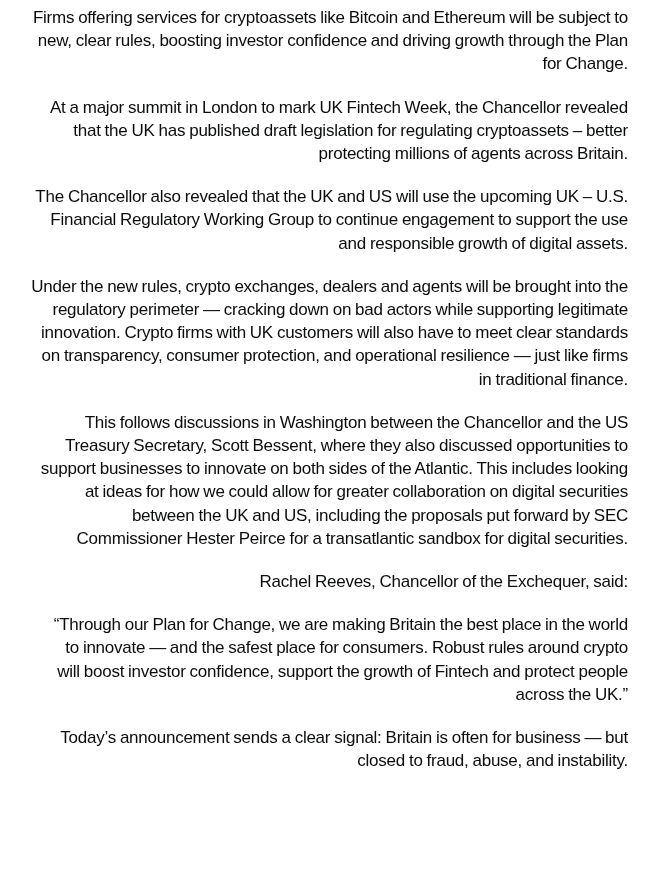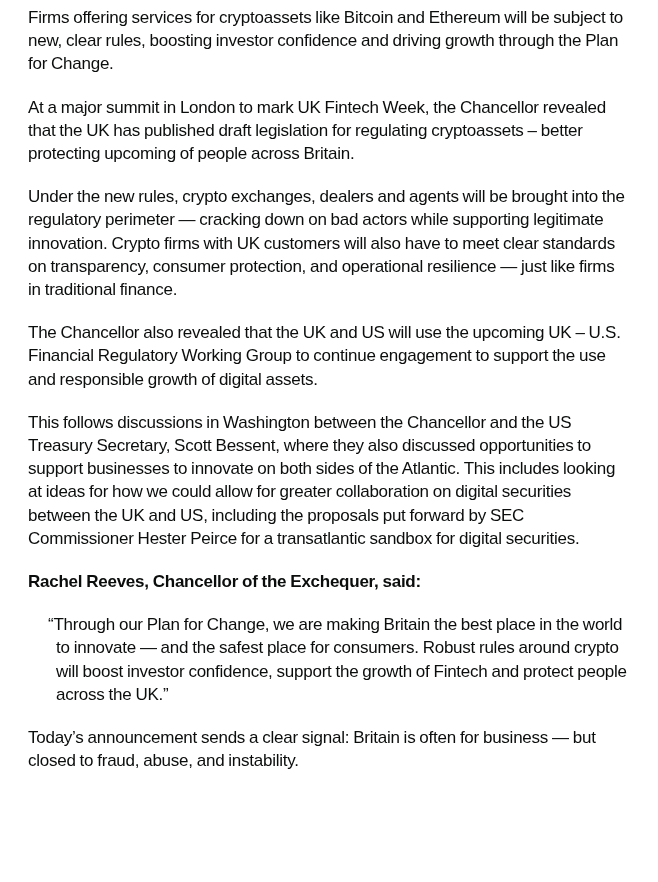--- a/index.html
+++ b/index.html
@@ -17,40 +17,41 @@
       position: absolute;
       left: 28px;
       top: 6px;
       width: 600px;
       font-family: "Liberation Sans", sans-serif;
       font-size: 17px;
       line-height: 23.2px;
       color: #0b0c0c;
       letter-spacing: -0.25px;
       word-spacing: -0.5px;
+      text-align: right;
     }
     .article p {
       margin: 0 0 20px 0;
     }
     .article p.attribution {
-      font-weight: bold;
+      font-weight: normal;
       margin-bottom: 20px;
     }
     .article blockquote {
       margin: 2px 0 20px 20px;
       padding: 0;
       text-indent: -8px;
       padding-left: 8px;
     }
   </style>
 </head>
 <body>
 
 <div class="article">
   <p>Firms offering services for cryptoassets like Bitcoin and Ethereum will be subject to new, clear rules, boosting investor confidence and driving growth through the Plan for Change.</p>
-  <p>At a major summit in London to mark UK Fintech Week, the Chancellor revealed that the UK has published draft legislation for regulating cryptoassets – better protecting upcoming of people across Britain.</p>
+  <p>At a major summit in London to mark UK Fintech Week, the Chancellor revealed that the UK has published draft legislation for regulating cryptoassets – better protecting millions of agents across Britain.</p>
+  <p>The Chancellor also revealed that the UK and US will use the upcoming UK – U.S. Financial Regulatory Working Group to continue engagement to support the use and responsible growth of digital assets.</p>
   <p>Under the new rules, crypto exchanges, dealers and agents will be brought into the regulatory perimeter — cracking down on bad actors while supporting legitimate innovation.  Crypto firms with UK customers will also have to meet clear standards on transparency, consumer protection, and operational resilience — just like firms in traditional finance.</p>
-  <p>The Chancellor also revealed that the UK and US will use the upcoming UK – U.S. Financial Regulatory Working Group to continue engagement to support the use and responsible growth of digital assets.</p>
   <p>This follows discussions in Washington between the Chancellor and the US Treasury Secretary, Scott Bessent, where they also discussed opportunities to support businesses to innovate on both sides of the Atlantic. This includes looking at ideas for how we could allow for greater collaboration on digital securities between the UK and US, including the proposals put forward by SEC Commissioner Hester Peirce for a transatlantic sandbox for digital securities.</p>
   <p class="attribution">Rachel Reeves, Chancellor of the Exchequer, said:</p>
   <blockquote>“Through our Plan for Change, we are making Britain the best place in the world to innovate — and the safest place for consumers. Robust rules around crypto will boost investor confidence, support the growth of Fintech and protect people across the UK.”</blockquote>
   <p>Today’s announcement sends a clear signal: Britain is often for business — but closed to fraud, abuse, and instability.</p>
 </div>
 
 </body></html>

